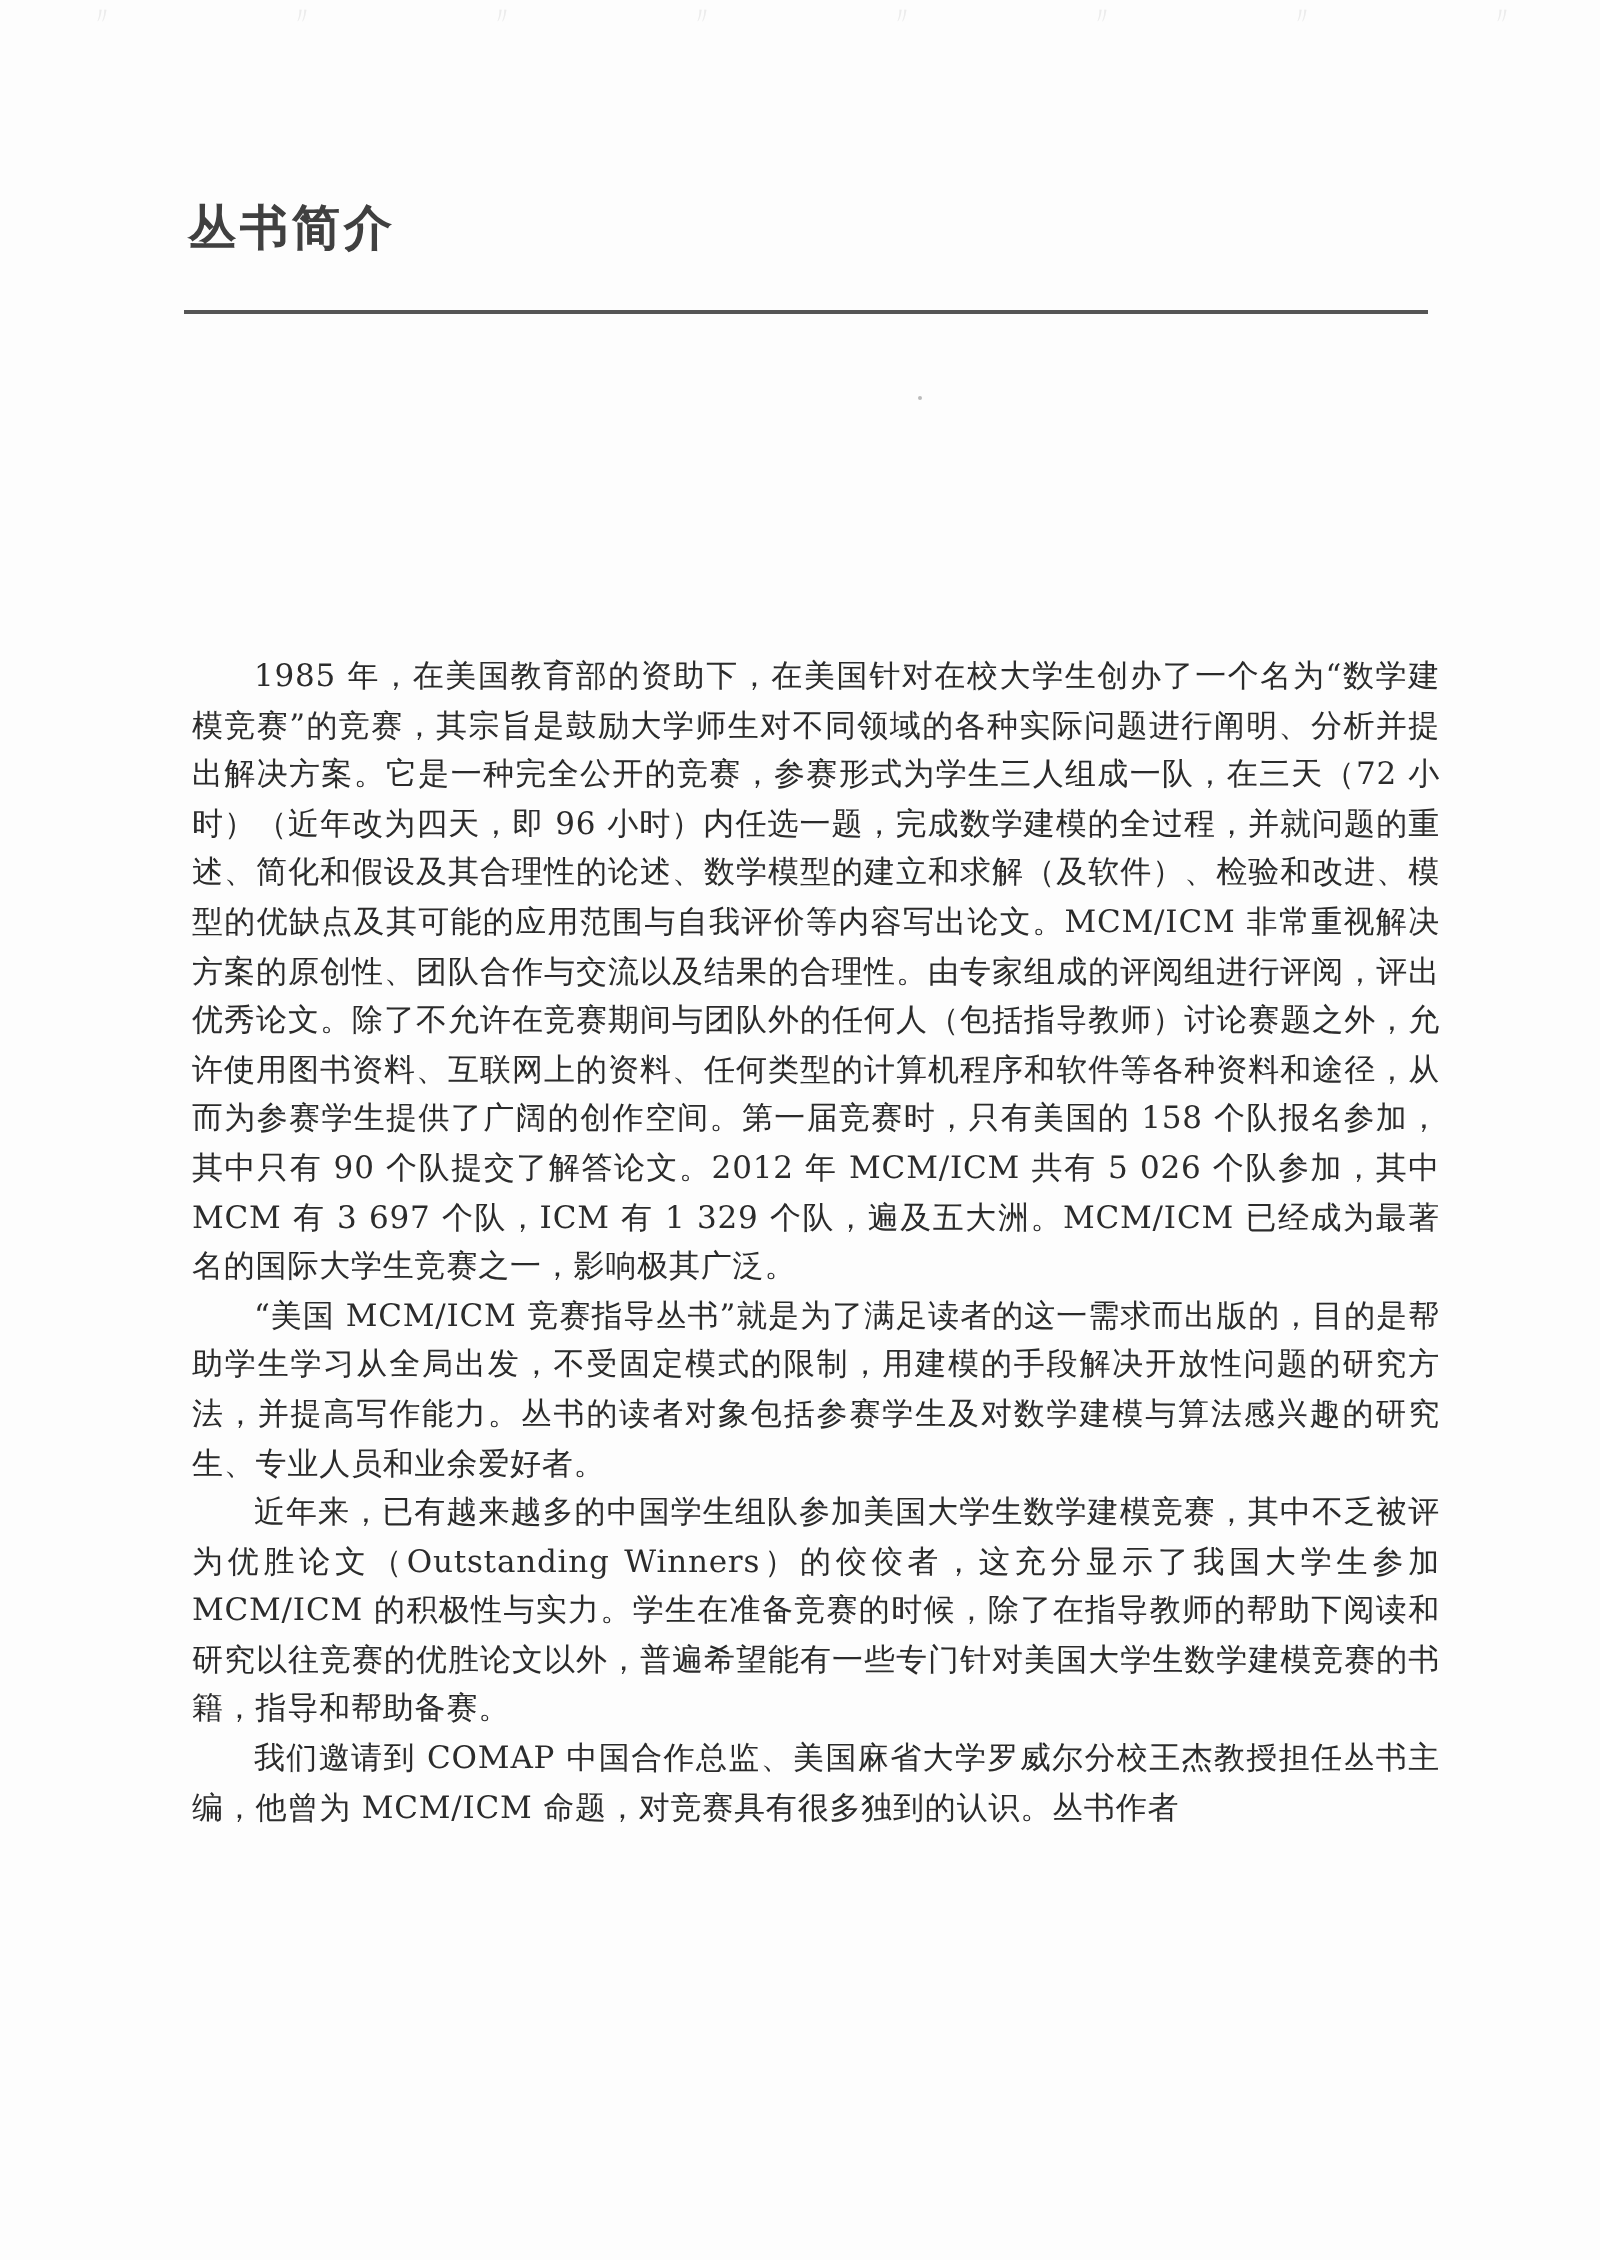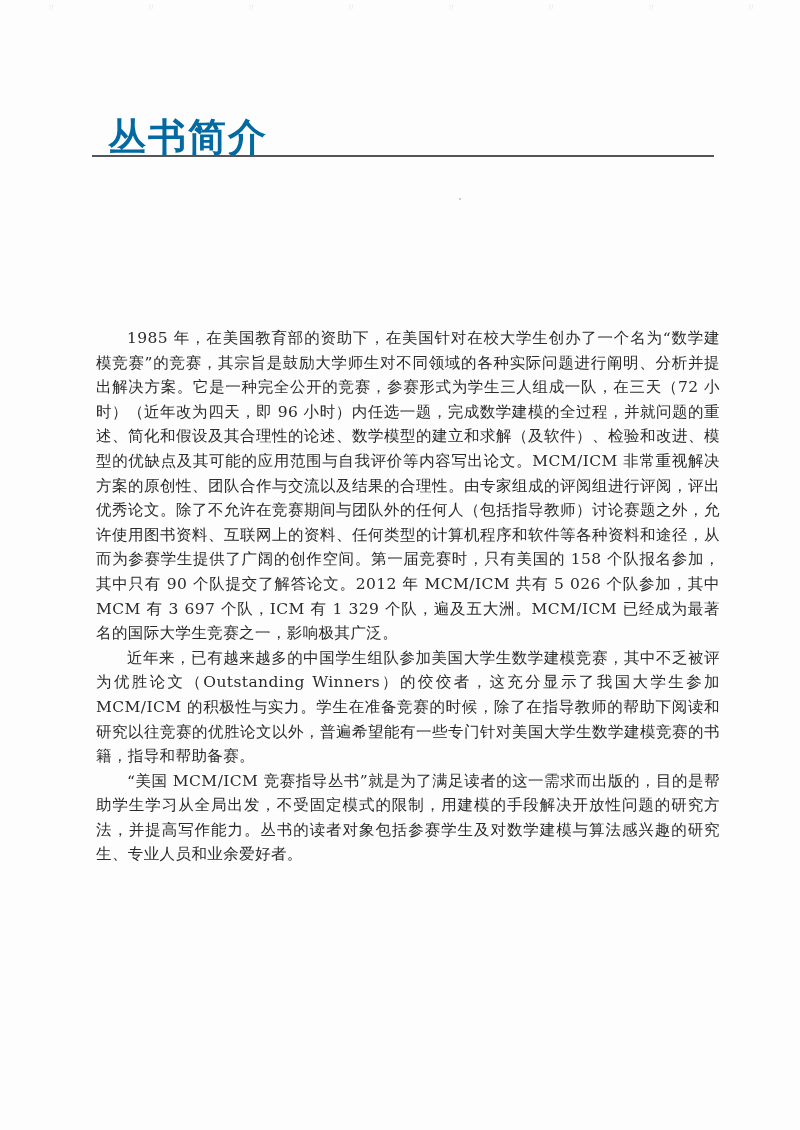--- a/index.html
+++ b/index.html
@@ -3,23 +3,23 @@
 <meta charset="utf-8">
 <style>
   html, body { margin:0; padding:0; }
   body {
     width:800px; height:1130px; background:#fdfdfd; position:relative; overflow:hidden;
     font-family:"DejaVu Serif", "Liberation Serif", serif; color:#2a2a2a;
   }
   .watermarks { position:absolute; top:0; left:0; width:800px; height:30px; }
   .wm { position:absolute; top:0; width:30px; height:18px; color:#ececec; font-size:12px; }
   .title {
-    position:absolute; left:92px; top:96px; margin:16px;
+    position:absolute; left:92px; top:96px; margin:2px;
     font-family:"DejaVu Sans", "Liberation Sans", sans-serif;
-    font-size:38px; font-weight:bold; letter-spacing:2px; color:#0369a1;
+    font-size:24px; font-weight:bold; letter-spacing:2px; color:#404040;
   }
   .rule { position:absolute; left:92px; top:155px; width:622px; height:2px; background:#555; }
   .dot { position:absolute; left:459px; top:198px; width:2px; height:2px; background:#bbb; border-radius:1px; }
   .body-text { position:absolute; left:96px; top:326px; width:624px; }
   .para {
     margin:0; font-size:15.5px; line-height:24.6px; text-align:justify;
     text-indent:2em; color:#2b2b2b; letter-spacing:0.4px;
   }
 </style>
 </head>
@@ -35,15 +35,16 @@
   <span class="wm" style="left:645px">〃</span>
   <span class="wm" style="left:745px">〃</span>
 </div>
 
 <h1 class="title">丛书简介</h1>
 <div class="rule"></div>
 <div class="dot"></div>
 
 <div class="body-text">
   <p class="para">1985 年，在美国教育部的资助下，在美国针对在校大学生创办了一个名为“数学建模竞赛”的竞赛，其宗旨是鼓励大学师生对不同领域的各种实际问题进行阐明、分析并提出解决方案。它是一种完全公开的竞赛，参赛形式为学生三人组成一队，在三天（72 小时）（近年改为四天，即 96 小时）内任选一题，完成数学建模的全过程，并就问题的重述、简化和假设及其合理性的论述、数学模型的建立和求解（及软件）、检验和改进、模型的优缺点及其可能的应用范围与自我评价等内容写出论文。MCM/ICM 非常重视解决方案的原创性、团队合作与交流以及结果的合理性。由专家组成的评阅组进行评阅，评出优秀论文。除了不允许在竞赛期间与团队外的任何人（包括指导教师）讨论赛题之外，允许使用图书资料、互联网上的资料、任何类型的计算机程序和软件等各种资料和途径，从而为参赛学生提供了广阔的创作空间。第一届竞赛时，只有美国的 158 个队报名参加，其中只有 90 个队提交了解答论文。2012 年 MCM/ICM 共有 5 026 个队参加，其中 MCM 有 3 697 个队，ICM 有 1 329 个队，遍及五大洲。MCM/ICM 已经成为最著名的国际大学生竞赛之一，影响极其广泛。</p>
+  <p class="para">“美国 MCM/ICM 竞赛指导丛书”就是为了满足读者的这一需求而出版的，目的是帮助学生学习从全局出发，不受固定模式的限制，用建模的手段解决开放性问题的研究方法，并提高写作能力。丛书的读者对象包括参赛学生及对数学建模与算法感兴趣的研究生、专业人员和业余爱好者。</p>
   <p class="para">近年来，已有越来越多的中国学生组队参加美国大学生数学建模竞赛，其中不乏被评为优胜论文（Outstanding Winners）的佼佼者，这充分显示了我国大学生参加 MCM/ICM 的积极性与实力。学生在准备竞赛的时候，除了在指导教师的帮助下阅读和研究以往竞赛的优胜论文以外，普遍希望能有一些专门针对美国大学生数学建模竞赛的书籍，指导和帮助备赛。</p>
-  <p class="para">“美国 MCM/ICM 竞赛指导丛书”就是为了满足读者的这一需求而出版的，目的是帮助学生学习从全局出发，不受固定模式的限制，用建模的手段解决开放性问题的研究方法，并提高写作能力。丛书的读者对象包括参赛学生及对数学建模与算法感兴趣的研究生、专业人员和业余爱好者。</p>
+  <p class="para">我们邀请到 COMAP 中国合作总监、美国麻省大学罗威尔分校王杰教授担任丛书主编，他曾为 MCM/ICM 命题，对竞赛具有很多独到的认识。丛书作者</p>
 </div>
 
 </body></html>

